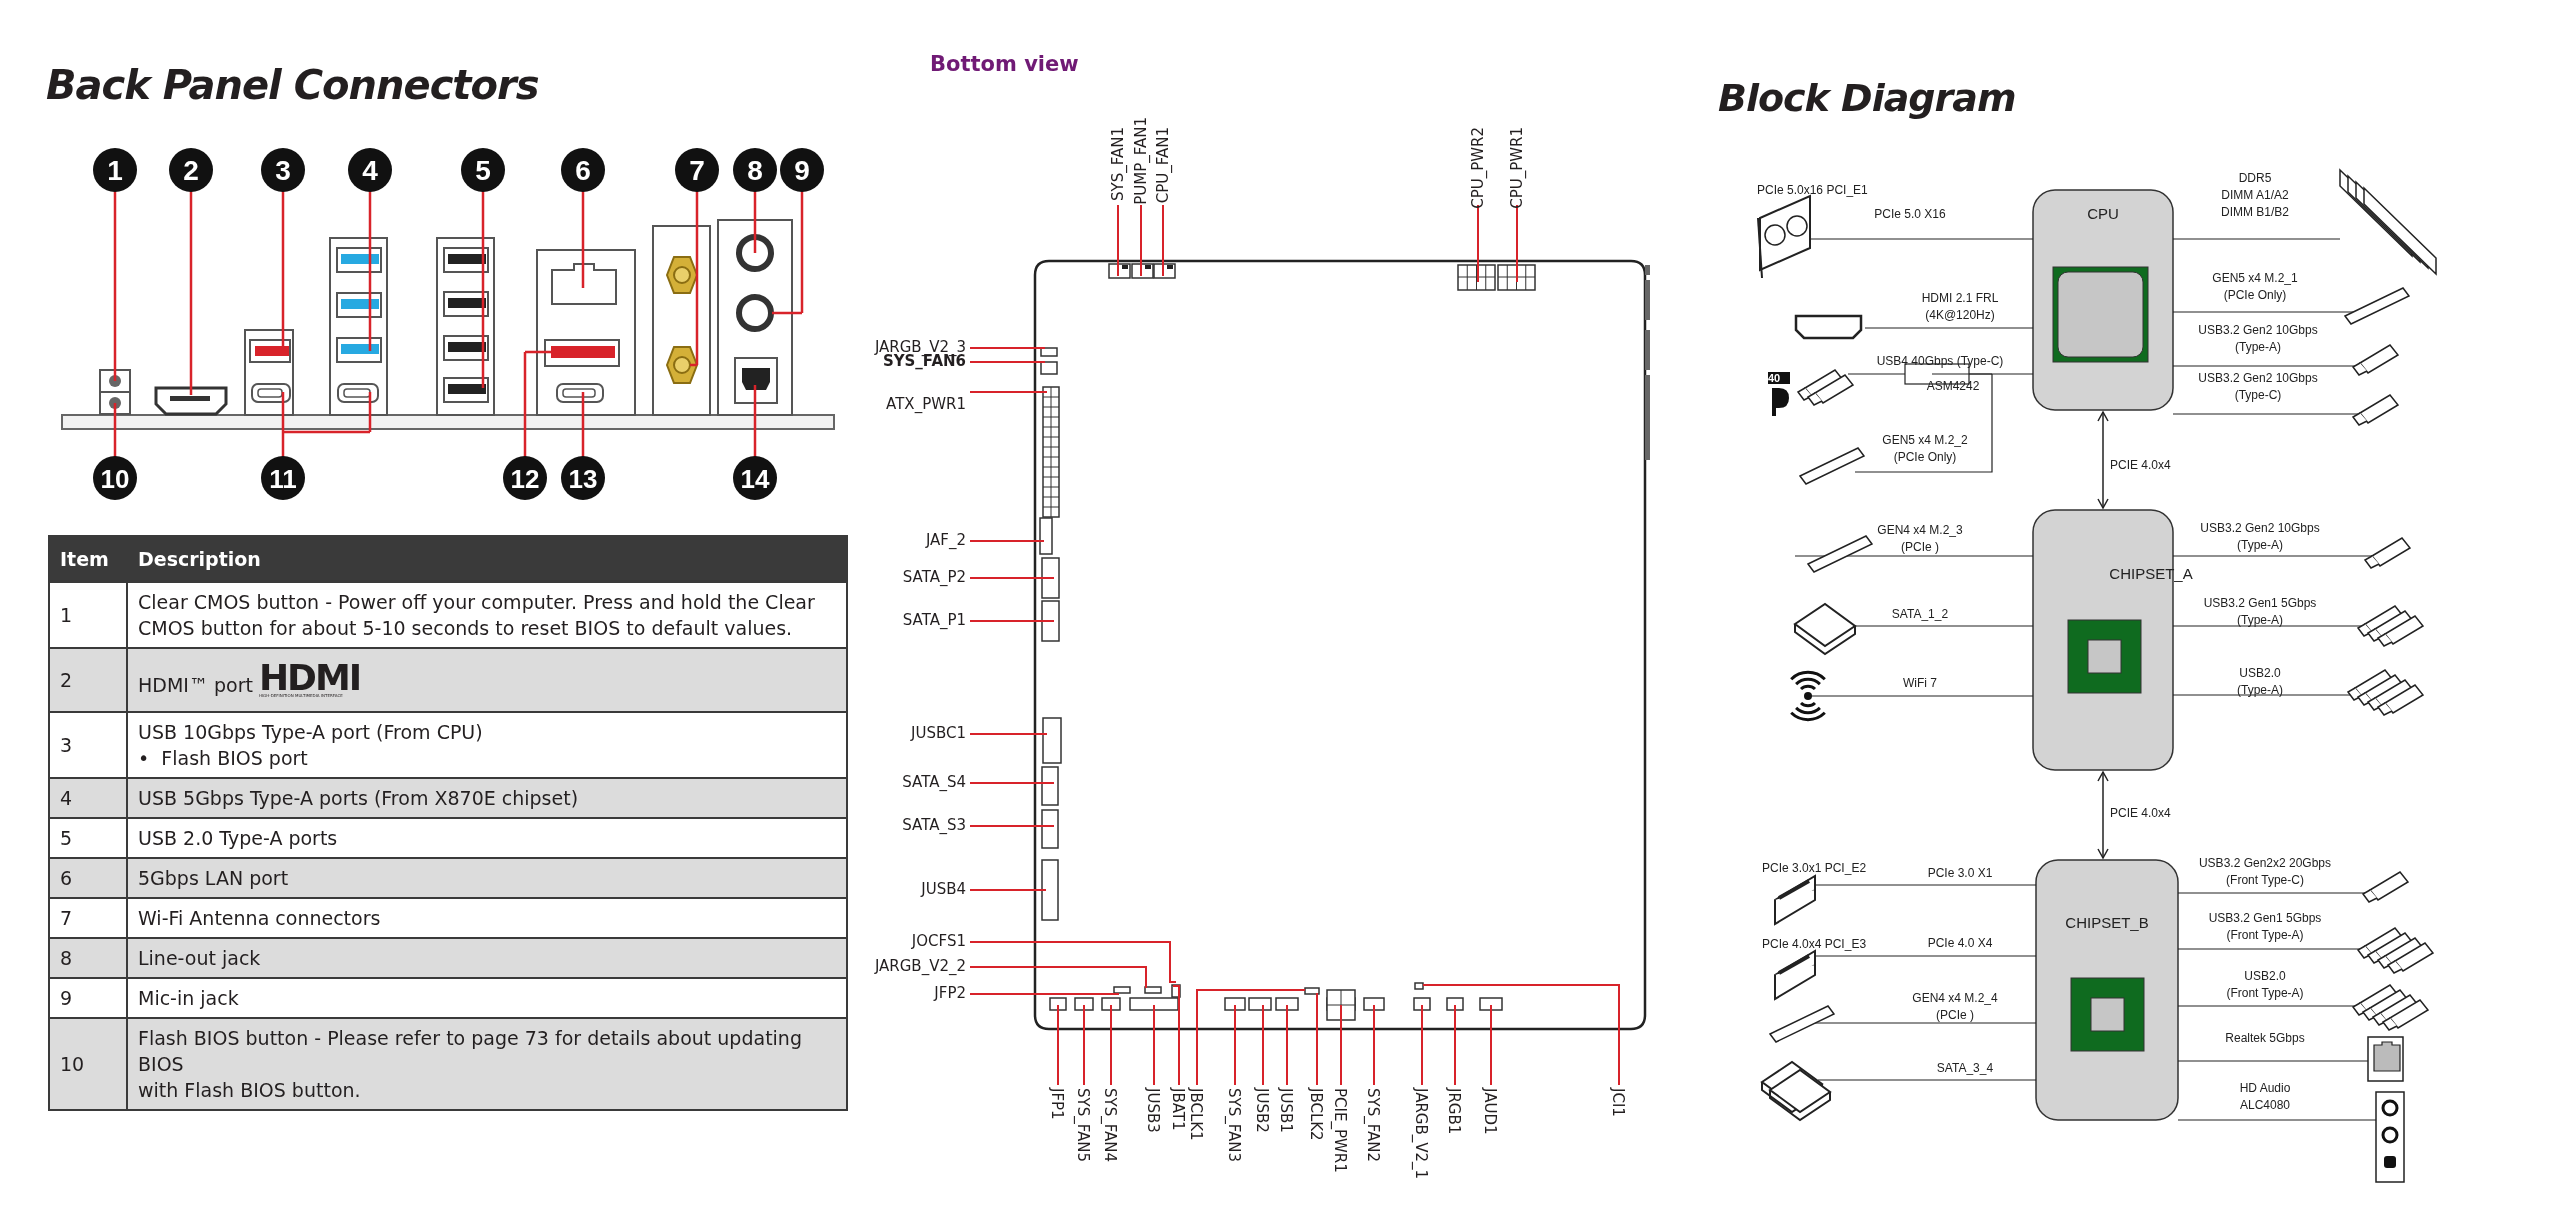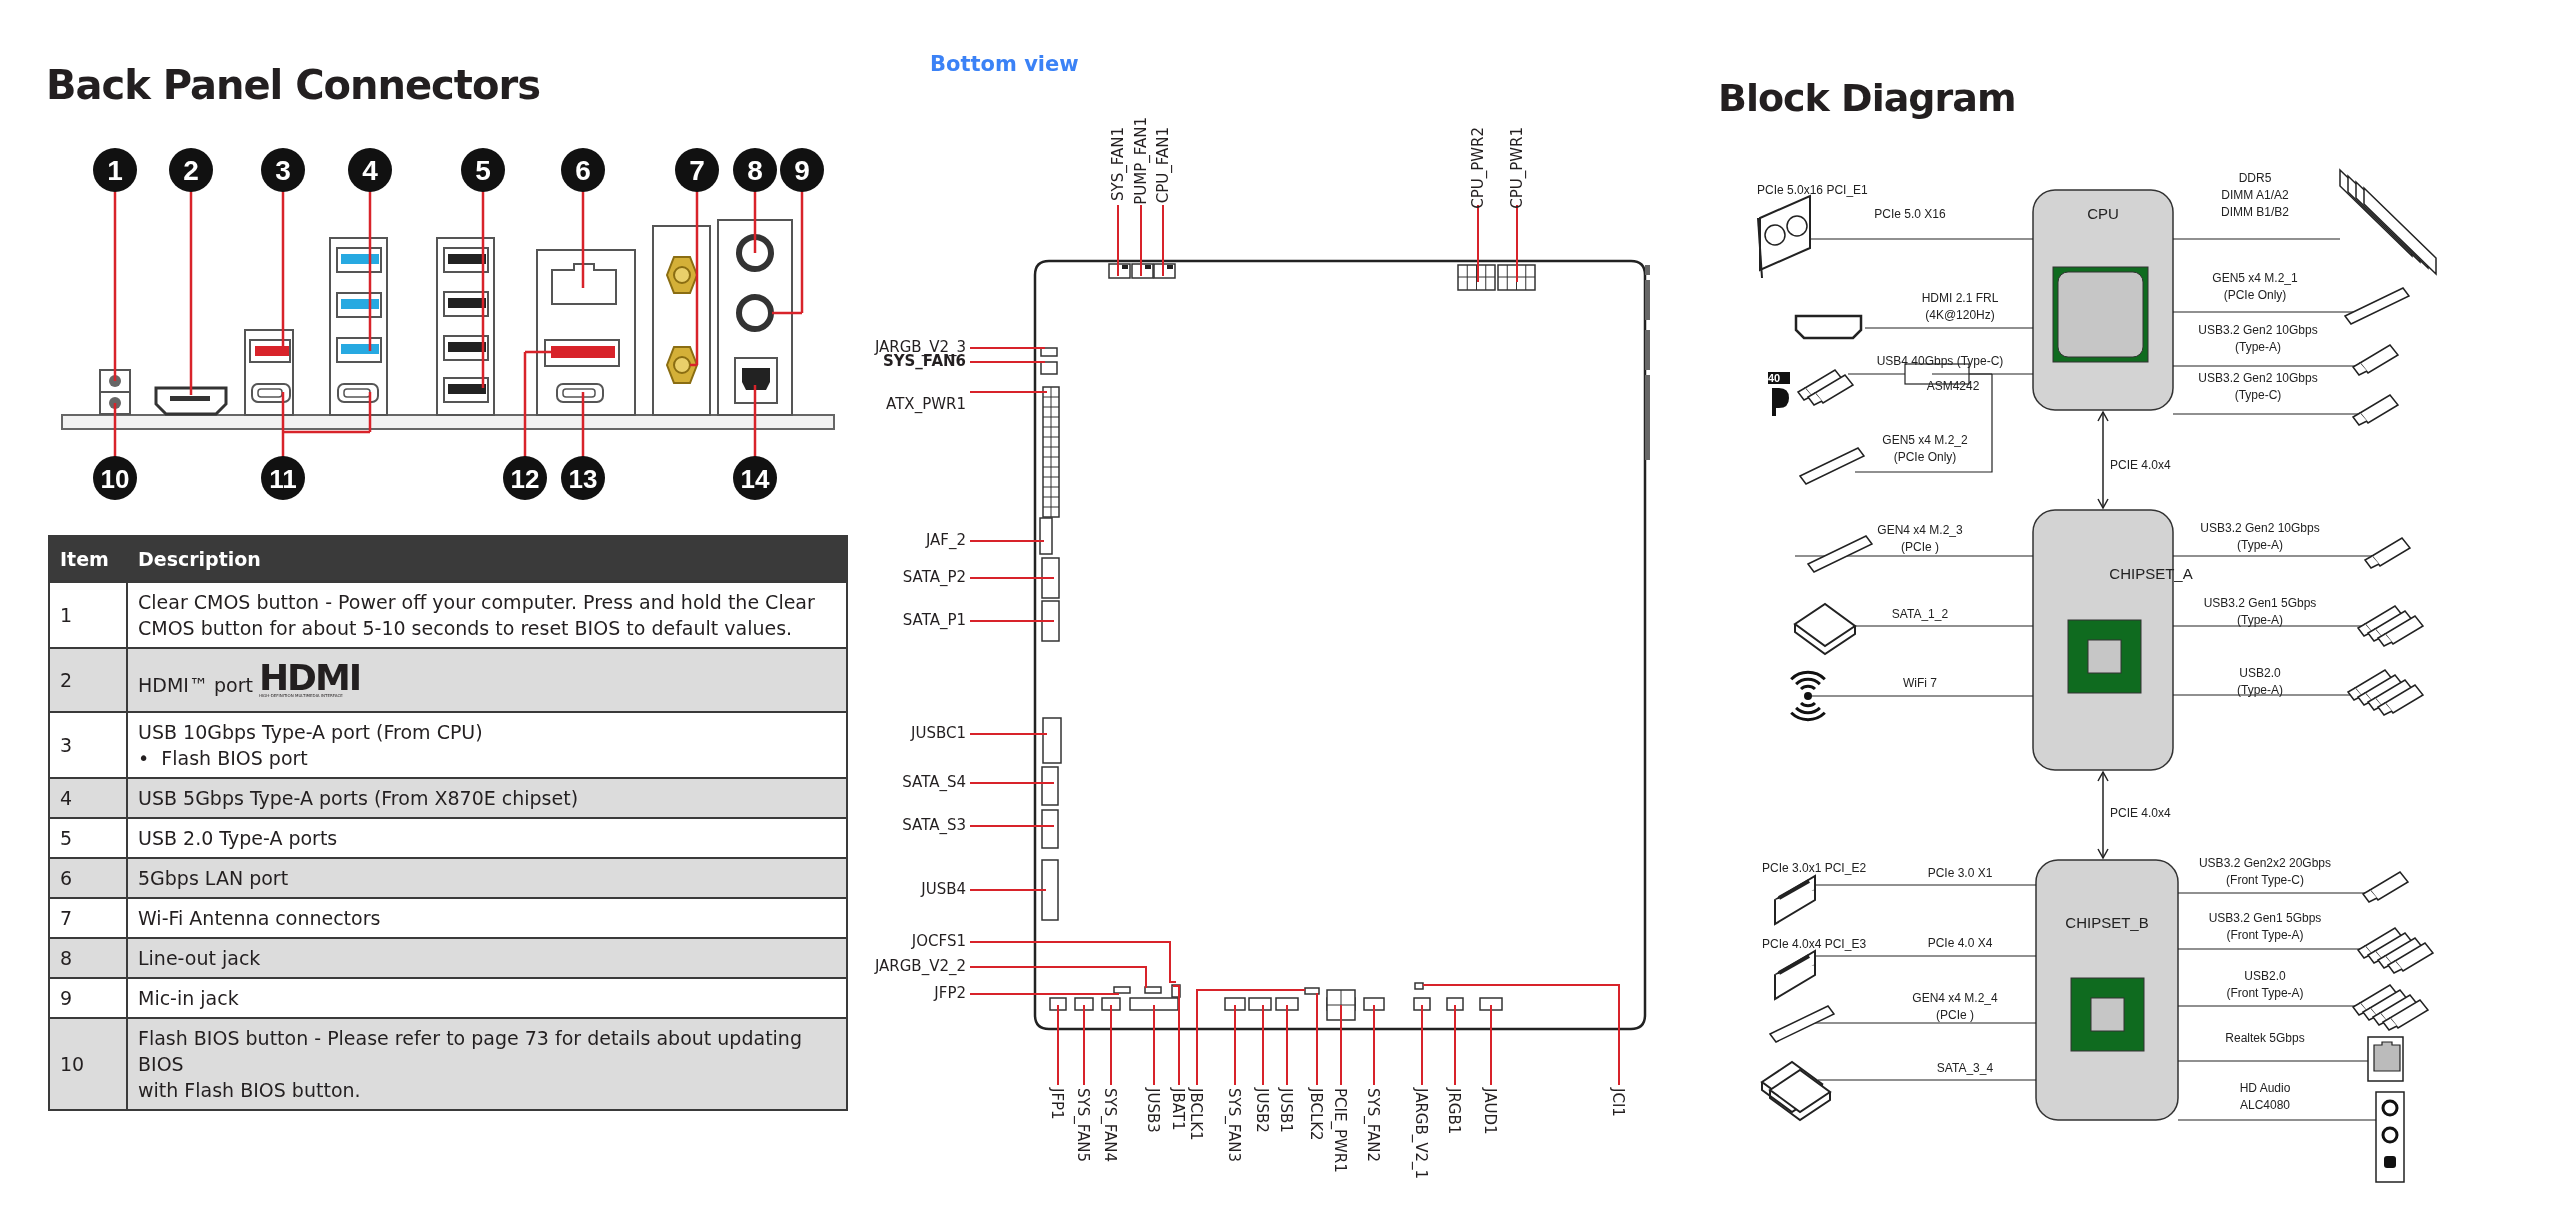--- a/index.html
+++ b/index.html
@@ -1,20 +1,20 @@
 <!DOCTYPE html>
 <html><head>
 <meta charset="utf-8">
 <style>
   html, body { margin:0; padding:0; background:#ffffff; }
   body { width:2560px; height:1208px; position:relative; overflow:hidden;
          font-family:"Liberation Sans", sans-serif; color:#1a1a1a; }
   .abs { position:absolute; }
-  .h1 { font-family:"DejaVu Sans", sans-serif; font-weight:bold; font-size:40px; color:#231f20; letter-spacing:-1px; }
-  .h2 { font-family:"DejaVu Sans", sans-serif; font-weight:bold; font-size:21px; color:#3b82f6; }
+  .h1 { font-family:"DejaVu Sans", sans-serif; font-weight:bold; font-size:40px; color:#231f20; letter-spacing:-1px;font-style:italic; }
+  .h2 { font-family:"DejaVu Sans", sans-serif; font-weight:bold; font-size:21px; color:#701a75; }
   
   table.spec { position:absolute; left:48px; top:535px; width:800px; border-collapse:collapse;
                font-family:"DejaVu Sans", sans-serif; font-size:19px; color:#231f20; }
   table.spec th { background:#3a3a3a; color:#ffffff; text-align:left; font-weight:bold;
                   height:44px; padding:0 10px; border:2px solid #3a3a3a; }
   table.spec td { border:2px solid #3a3a3a; padding:6px 10px; line-height:26px; vertical-align:middle; }
   table.spec tr.alt td { background:#dcdcdc; }
   table.spec td.item { width:56px; }
   .hdmi-logo { display:inline-block; vertical-align:bottom; margin-left:6px; font-family:"DejaVu Sans", sans-serif;
                font-weight:bold; font-size:36px; letter-spacing:-2px; line-height:30px; position:relative; }

